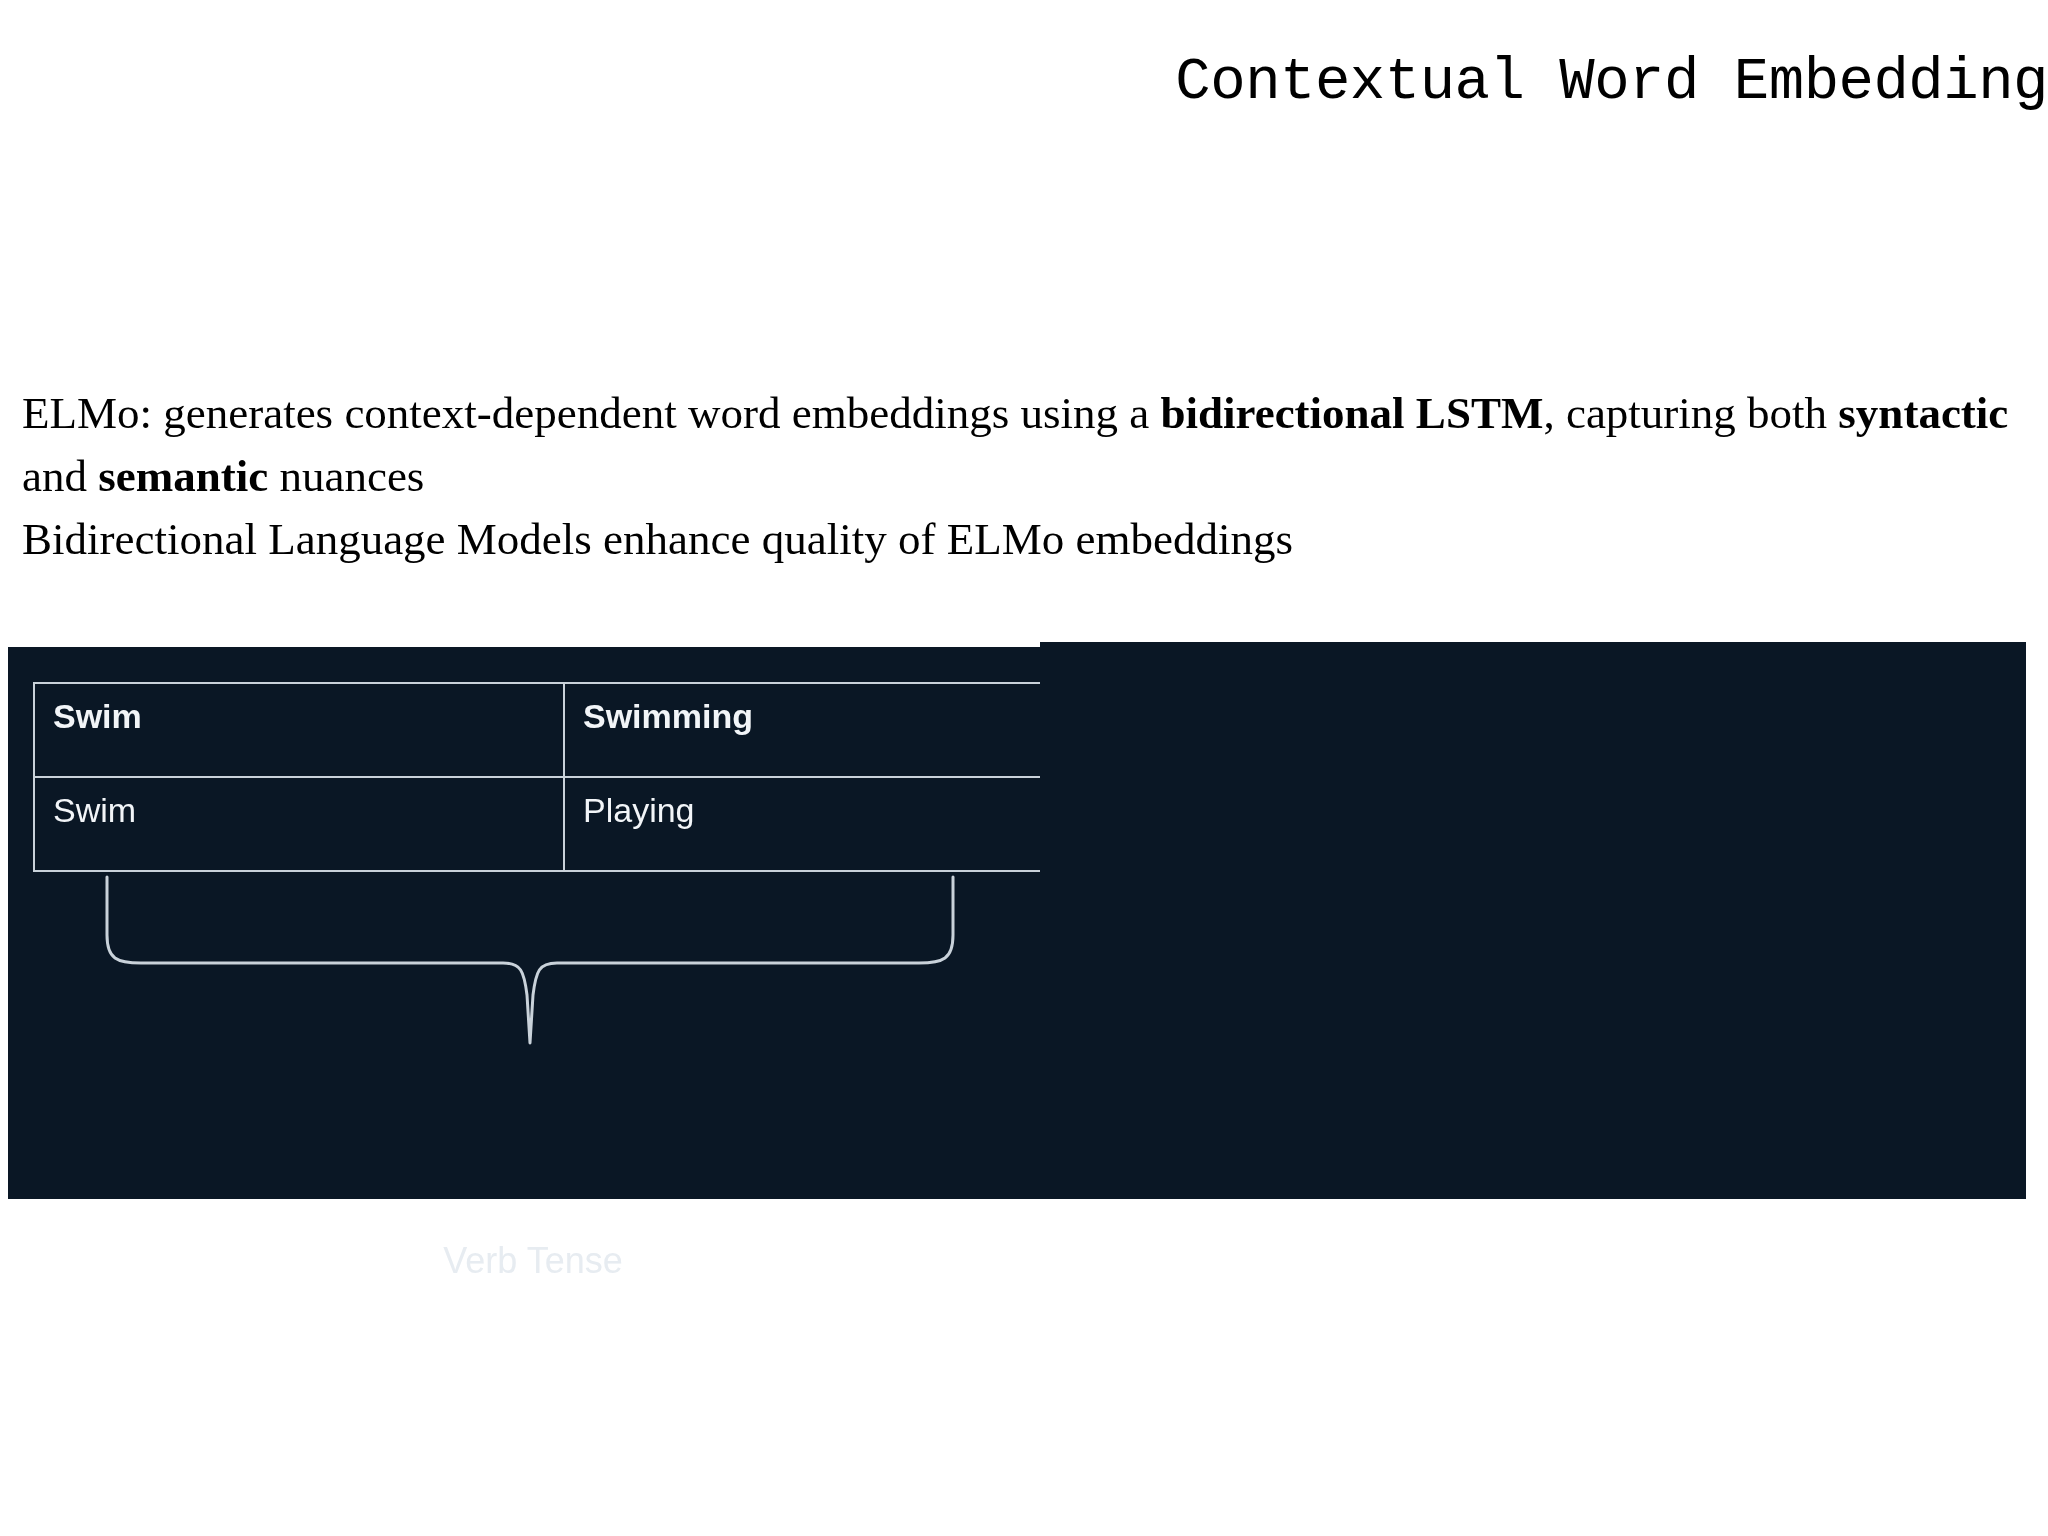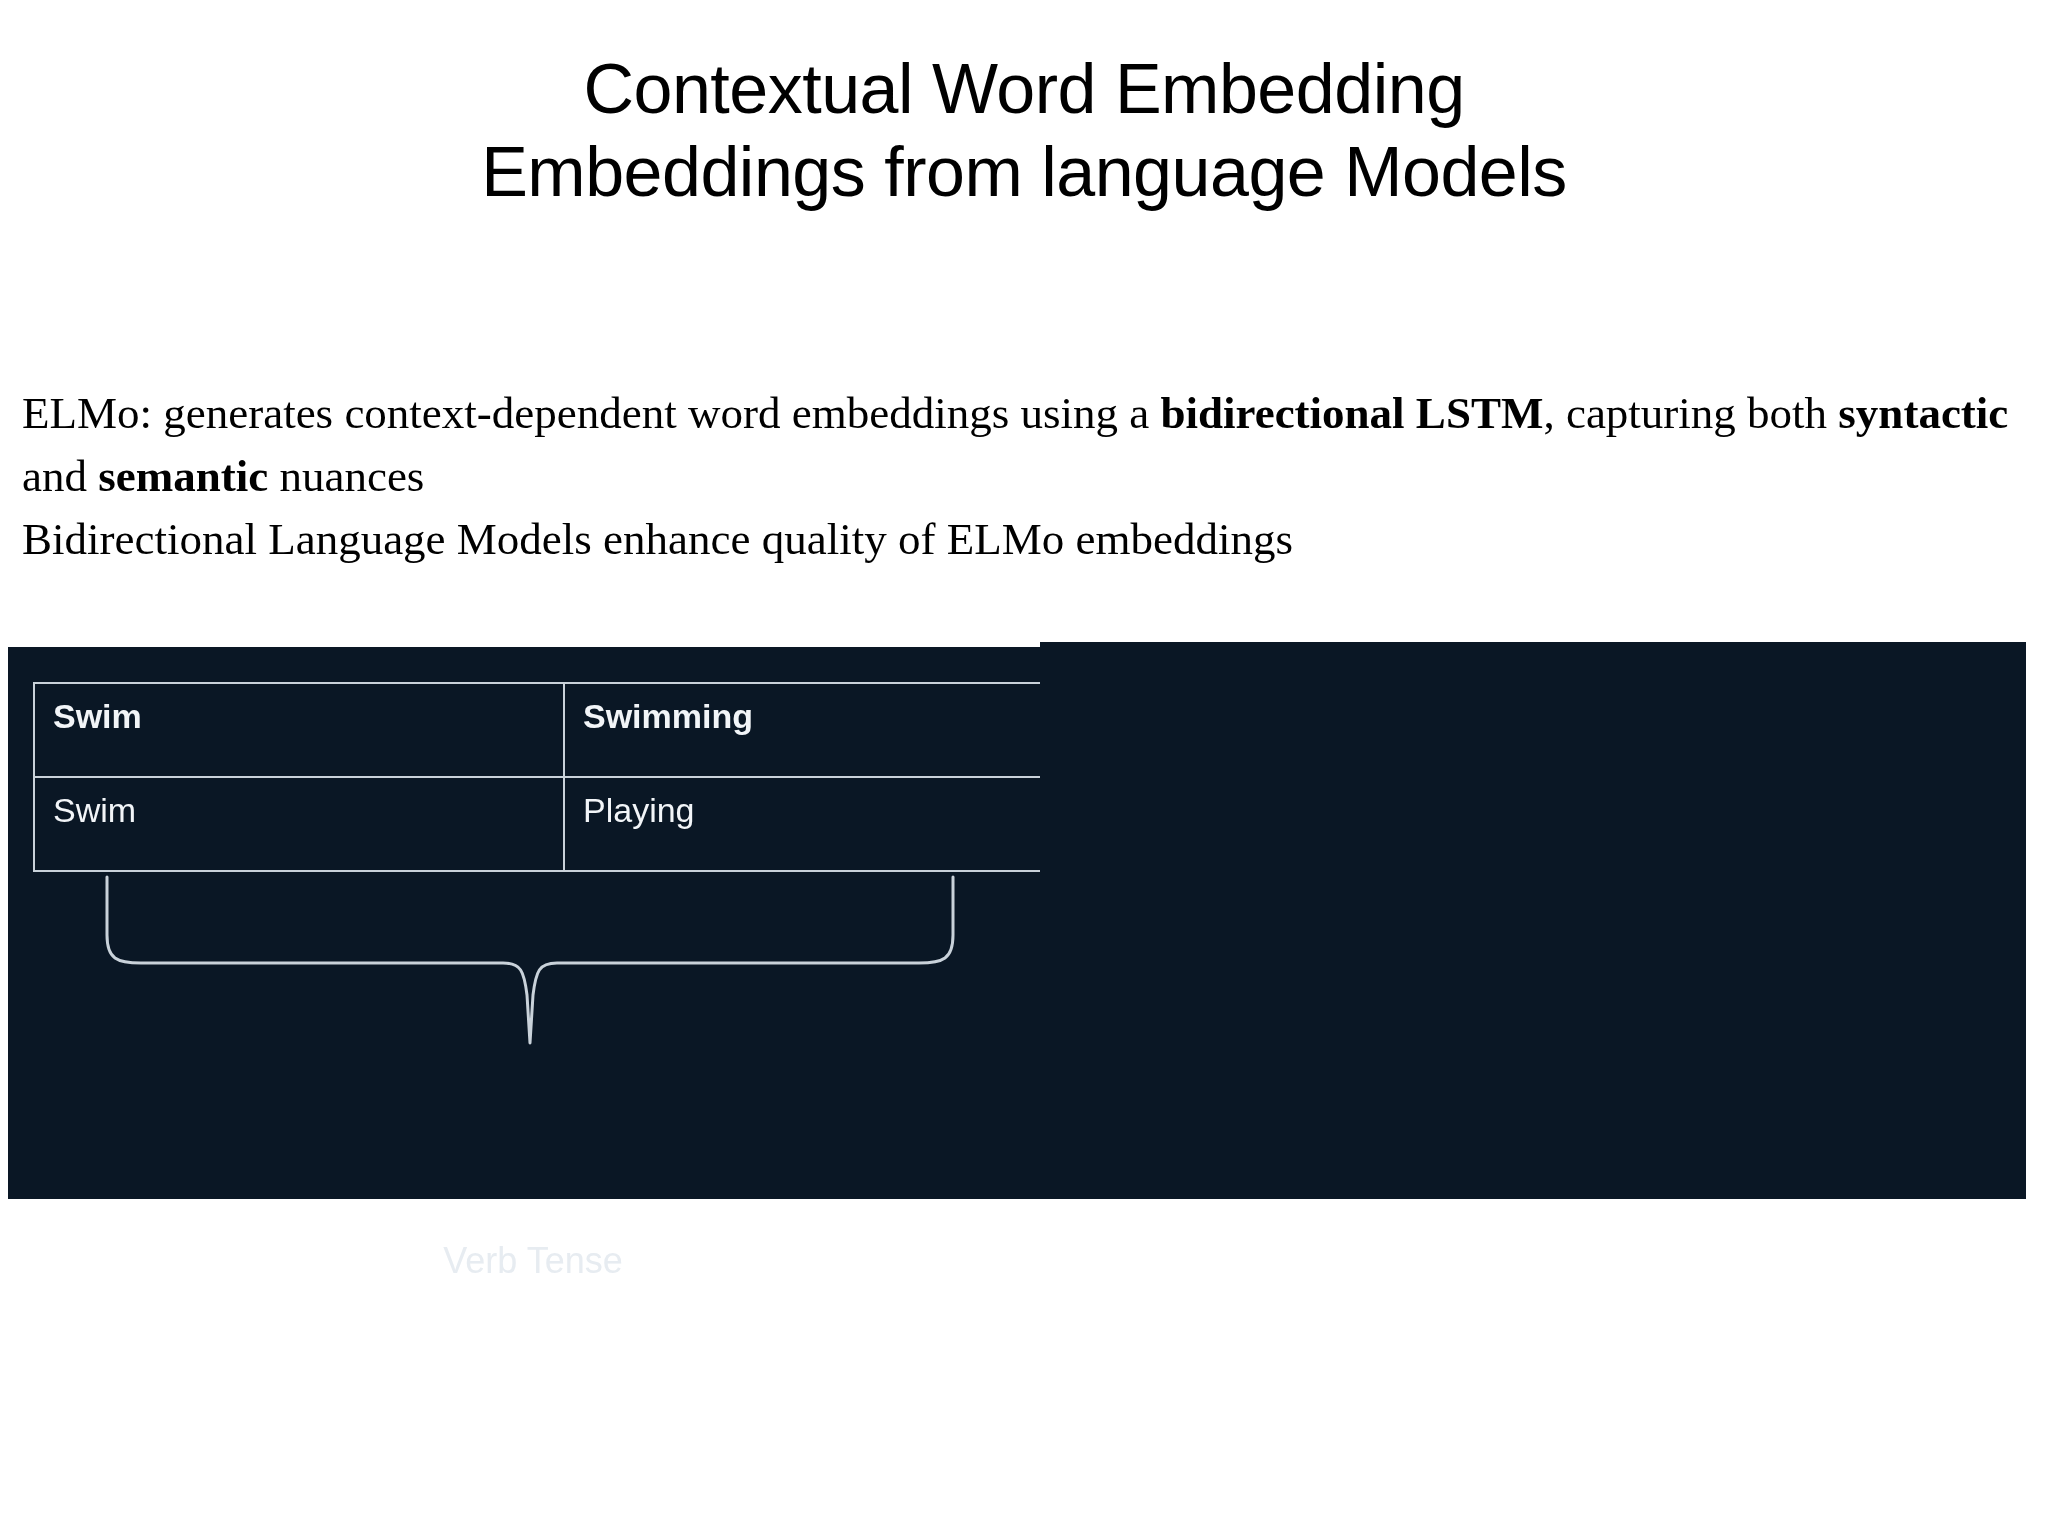--- a/index.html
+++ b/index.html
@@ -15,23 +15,23 @@
     font-family: "Liberation Serif", "DejaVu Serif", serif;
     color: #000000;
   }
 
   
   #slide-title {
     position: absolute;
     left: 0;
     top: 48px;
     width: 2048px;
-    text-align: center;
-    font-family: Liberation Sans, sans-serif;
-    font-size: 70px;
+    text-align: right;
+    font-family: Liberation Mono, monospace;
+    font-size: 59px;
     line-height: 1.18;
     font-weight: 400;
     color: #000000;
     letter-spacing: -0.5px;
   }
   #slide-title .title-line { display: block; }
 
   
   #body-copy {
     position: absolute;
@@ -119,21 +119,20 @@
     width: 600px;
     margin-top: 28px;
   }
   .brace-caption .cap-line { display: block; }
 </style>
 </head>
 <body>
 
 <div id="slide-title">
   <span class="title-line">Contextual Word Embedding</span>
-  <span class="title-line">Embeddings from language Models</span>
 </div>
 
 <div id="body-copy">
   <span class="para"><span>ELMo: generates context-dependent word embeddings using a </span><b>bidirectional LSTM</b><span>, capturing both </span><b>syntactic</b><span> and </span><b>semantic</b><span> nuances</span></span>
   <span class="para">Bidirectional Language Models enhance quality of ELMo embeddings</span>
 </div>
 
 <div id="figure-area">
 
   <div class="panel" id="left-panel">

